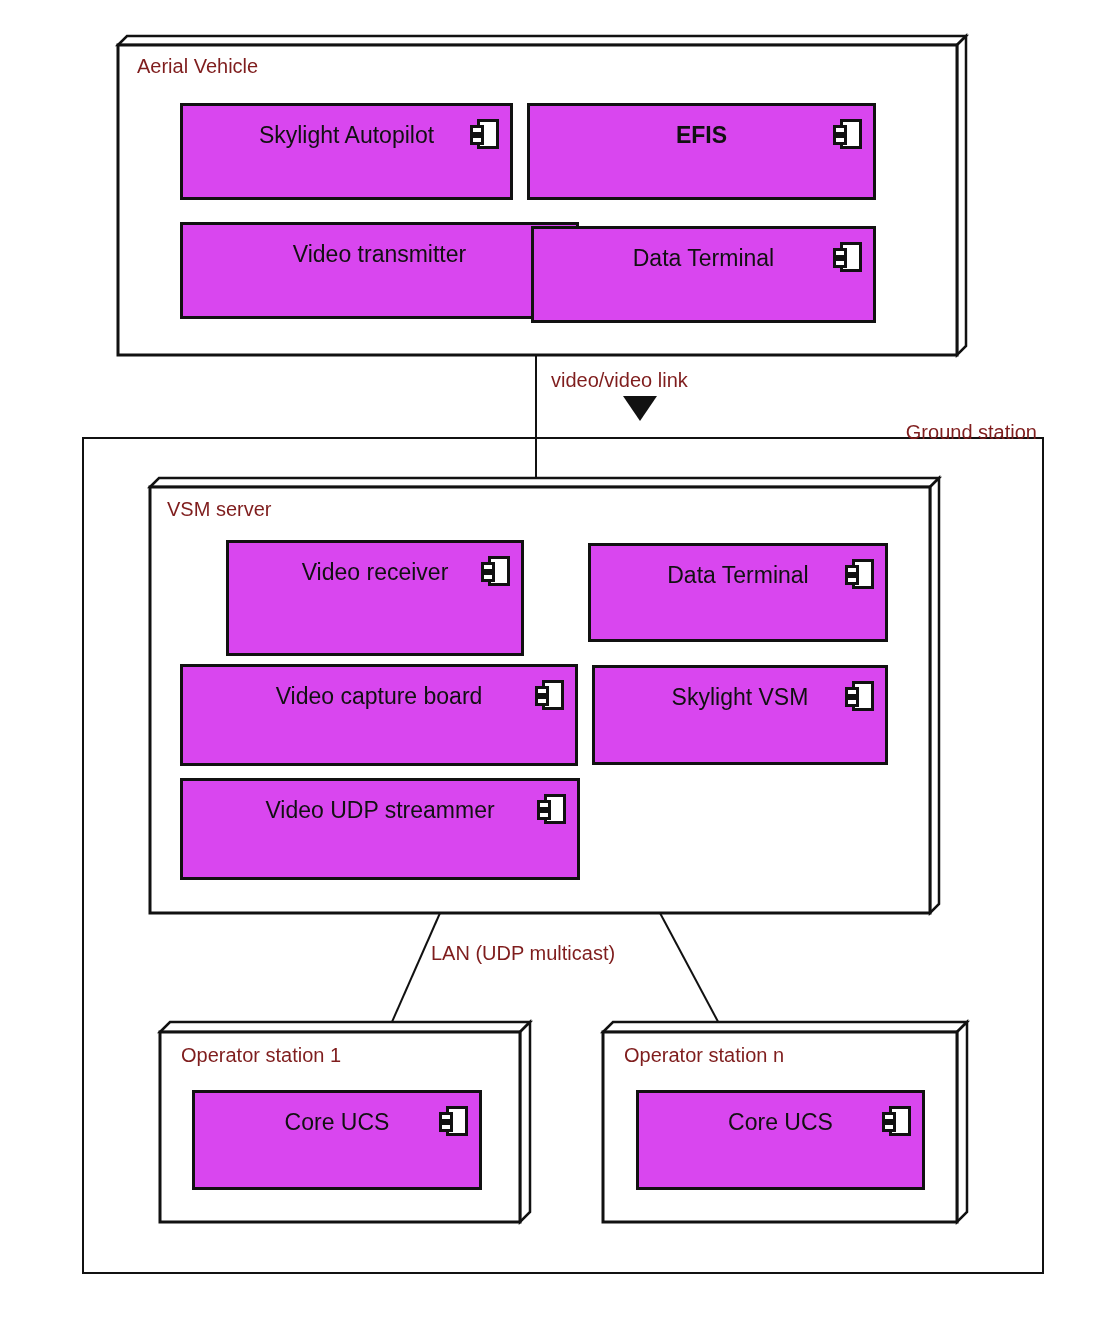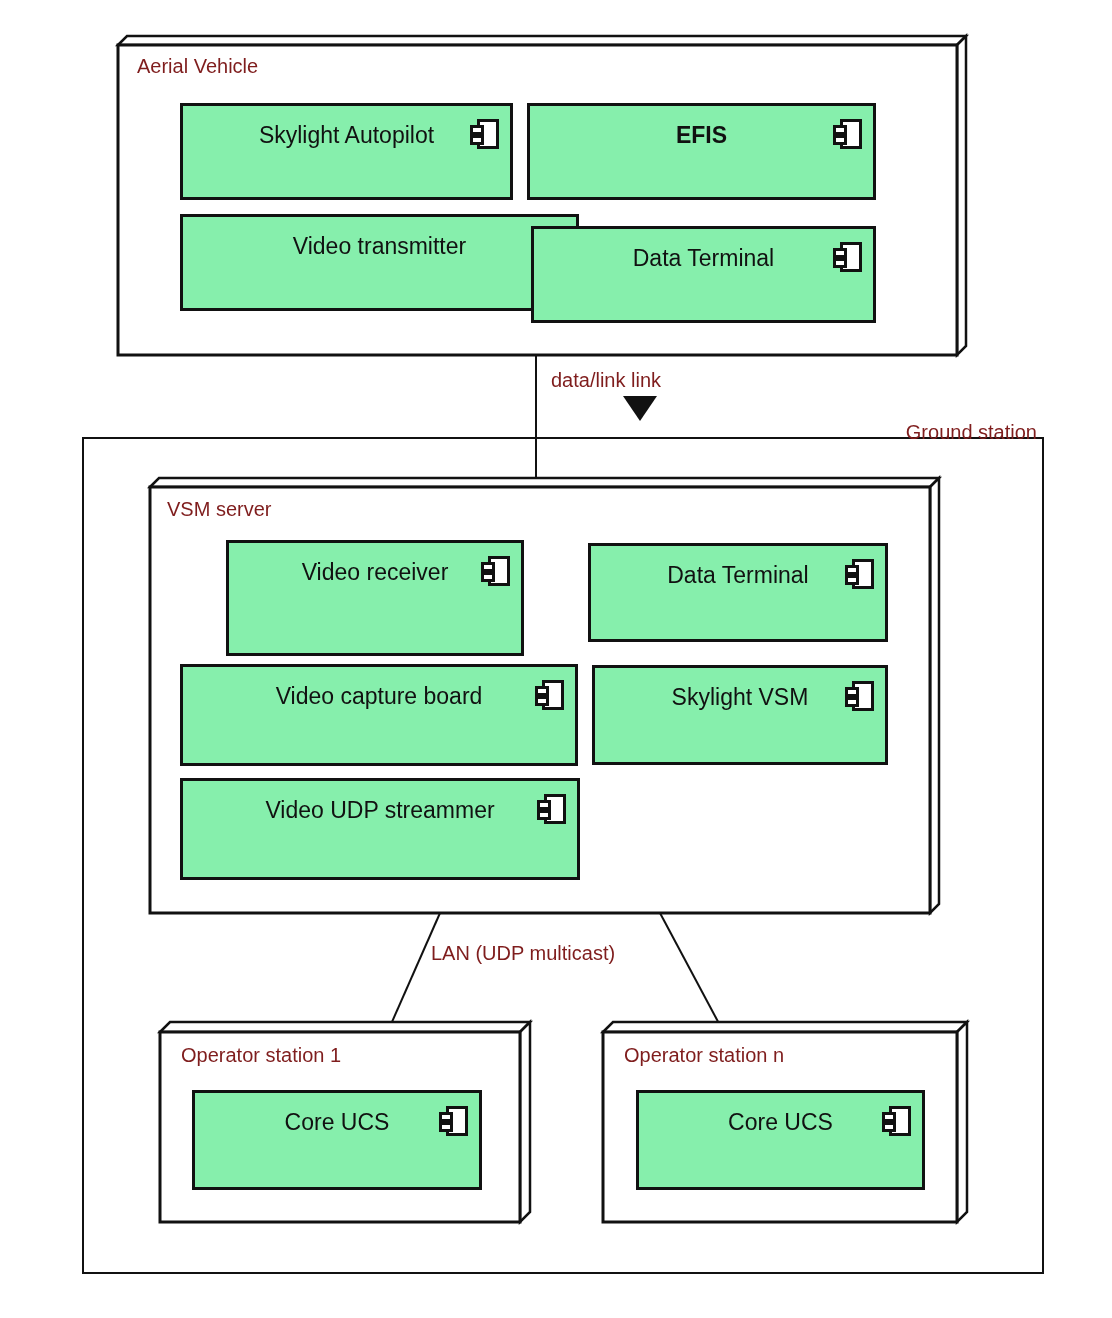--- a/index.html
+++ b/index.html
@@ -23,21 +23,21 @@
   .label {
     position: absolute;
     font-size: 20px;
     line-height: 28px;
     white-space: nowrap;
     color: #7f1d1d;
   }
   .label.right { text-align: right; margin-top: 20px; }
   .component {
     position: absolute;
-    background: #86efac;
+    background: #d946ef;
     border: 3px solid #111111;
   }
   .comp-label {
     position: absolute;
     left: 0; right: 0;
     top: 15px;
     text-align: center;
     font-size: 23px;
     line-height: 28px;
     white-space: nowrap;
@@ -107,35 +107,35 @@
   <div class="label" style="left:137px; top:52px;">Aerial Vehicle</div>
 
   <div class="label right" style="left:843px; top:398px; width:194px;">Ground station</div>
 
   <div class="label" style="left:167px; top:495px;">VSM server</div>
 
   <div class="label" style="left:181px; top:1041px;">Operator station 1</div>
 
   <div class="label" style="left:624px; top:1041px;">Operator station n</div>
 
-  <div class="label" style="left:551px; top:366px;">data/link link</div>
+  <div class="label" style="left:551px; top:366px;">video/video link</div>
 
   <div class="label" style="left:431px; top:939px;">LAN (UDP multicast)</div>
 
   <div class="component" style="left:180px; top:103px; width:333px; height:97px;">
     <div class="comp-label">Skylight Autopilot</div>
     <span class="comp-icon"></span>
   </div>
 
   <div class="component" style="left:527px; top:103px; width:349px; height:97px;font-weight:bold;">
     <div class="comp-label">EFIS</div>
     <span class="comp-icon"></span>
   </div>
 
-  <div class="component" style="left:180px; top:214px; width:399px; height:97px;">
+  <div class="component" style="left:180px; top:222px; width:399px; height:97px;">
     <div class="comp-label">Video transmitter</div>
     <span class="comp-icon"></span>
   </div>
 
   <div class="component" style="left:531px; top:226px; width:345px; height:97px;">
     <div class="comp-label">Data Terminal</div>
     <span class="comp-icon"></span>
   </div>
 
   <div class="component" style="left:226px; top:540px; width:298px; height:116px;">

